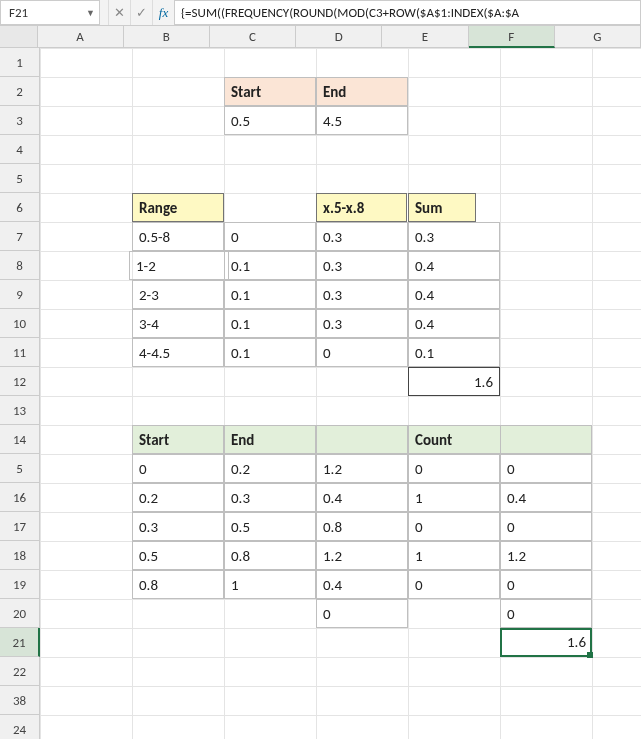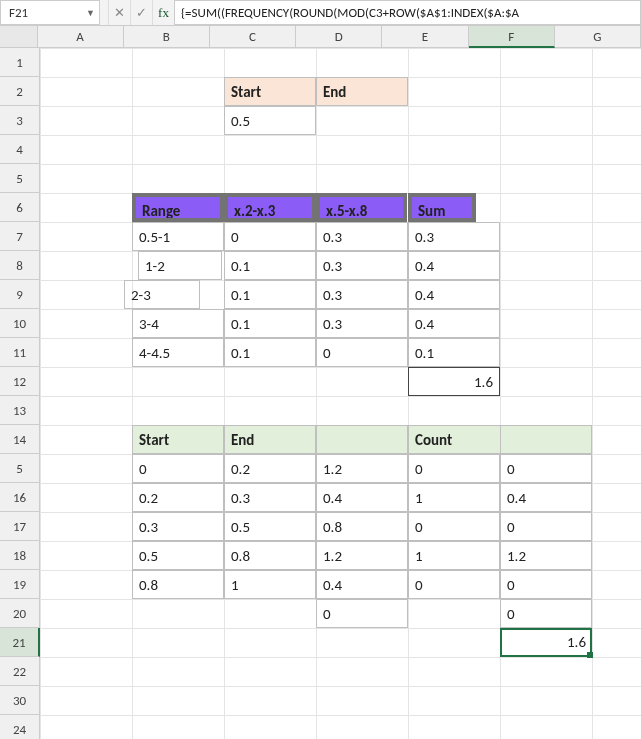--- a/index.html
+++ b/index.html
@@ -38,21 +38,21 @@
   .fb-sep { width: 8px; }
   .fb-btn {
     width: 22px;
     display: flex;
     align-items: center;
     justify-content: center;
     color: #888;
     font-size: 13px;
     border-left: 1px solid #ddd;
   }
-  .fb-btn.fx { font-family: 'Times New Roman', serif; color: #14532d; }
+  .fb-btn.fx { font-style: italic; font-family: 'Times New Roman', serif; color: #0369a1; }
   .fb-input {
     flex: 1;
     background: #fff;
     border: 1px solid #ccc;
     display: flex;
     align-items: center;
     padding: 0 6px;
     font-size: 13px;
     color: #222;
     white-space: nowrap;
@@ -119,21 +119,21 @@
     position: absolute;
     height: 29px;
     line-height: 29px;
     padding: 0 6px;
     font-size: 15px;
     color: #222;
     overflow: hidden;
     white-space: nowrap;
   }
   .hdr-orange { background: #fbe5d6; border: 1px solid #bfbfbf; font-weight: bold; }
-  .hdr-blue { background: #8b5cf6; border: 4px solid #737373; font-weight: bold; }
+  .hdr-blue { background: #fef9c3; border: 1px solid #737373; font-weight: bold; }
   .hdr-green { background: #e2efda; border: 1px solid #bfbfbf; font-weight: bold; }
   .b-all { border: 1px solid #bfbfbf; }
   .b-strong { border: 1px solid #444 !important; }
   .right { text-align: right; }
   .sel-cell {
     position: absolute;
     border: 2px solid #217346;
     pointer-events: none;
   }
   .sel-handle {
@@ -189,47 +189,47 @@
     <div class="rh">13</div>
     <div class="rh">14</div>
     <div class="rh">5</div>
     <div class="rh">16</div>
     <div class="rh">17</div>
     <div class="rh">18</div>
     <div class="rh">19</div>
     <div class="rh">20</div>
     <div class="rh sel">21</div>
     <div class="rh">22</div>
-    <div class="rh">30</div>
+    <div class="rh">38</div>
     <div class="rh">24</div>
   </div>
 
   <div class="grid">
     <div class="gridbg"></div>
 
     <div class="cell hdr-orange" style="left:184px;top:29px;width:92px">Start</div>
     <div class="cell hdr-orange" style="left:276px;top:29px;width:92px">End</div>
     <div class="cell b-all" style="left:184px;top:58px;width:92px">0.5</div>
+    <div class="cell b-all" style="left:276px;top:58px;width:92px">4.5</div>
 
     <div class="cell hdr-blue" style="left:92px;top:145px;width:92px">Range</div>
-    <div class="cell hdr-blue" style="left:184px;top:145px;width:92px">x.2-x.3</div>
     <div class="cell hdr-blue" style="left:276px;top:145px;width:91px">x.5-x.8</div>
     <div class="cell hdr-blue" style="left:368px;top:145px;width:68px">Sum</div>
 
-    <div class="cell b-all" style="left:92px;top:174px;width:92px">0.5-1</div>
+    <div class="cell b-all" style="left:92px;top:174px;width:92px">0.5-8</div>
     <div class="cell b-all" style="left:184px;top:174px;width:92px">0</div>
     <div class="cell b-all" style="left:276px;top:174px;width:92px">0.3</div>
     <div class="cell b-all" style="left:368px;top:174px;width:92px">0.3</div>
 
-    <div class="cell b-all" style="left:98px;top:203px;width:84px">1-2</div>
+    <div class="cell b-all" style="left:89px;top:203px;width:100px">1-2</div>
     <div class="cell b-all" style="left:184px;top:203px;width:92px">0.1</div>
     <div class="cell b-all" style="left:276px;top:203px;width:92px">0.3</div>
     <div class="cell b-all" style="left:368px;top:203px;width:92px">0.4</div>
 
-    <div class="cell b-all" style="left:84px;top:232px;width:76px">2-3</div>
+    <div class="cell b-all" style="left:92px;top:232px;width:92px">2-3</div>
     <div class="cell b-all" style="left:184px;top:232px;width:92px">0.1</div>
     <div class="cell b-all" style="left:276px;top:232px;width:92px">0.3</div>
     <div class="cell b-all" style="left:368px;top:232px;width:92px">0.4</div>
 
     <div class="cell b-all" style="left:92px;top:261px;width:92px">3-4</div>
     <div class="cell b-all" style="left:184px;top:261px;width:92px">0.1</div>
     <div class="cell b-all" style="left:276px;top:261px;width:92px">0.3</div>
     <div class="cell b-all" style="left:368px;top:261px;width:92px">0.4</div>
 
     <div class="cell b-all" style="left:92px;top:290px;width:92px">4-4.5</div>

